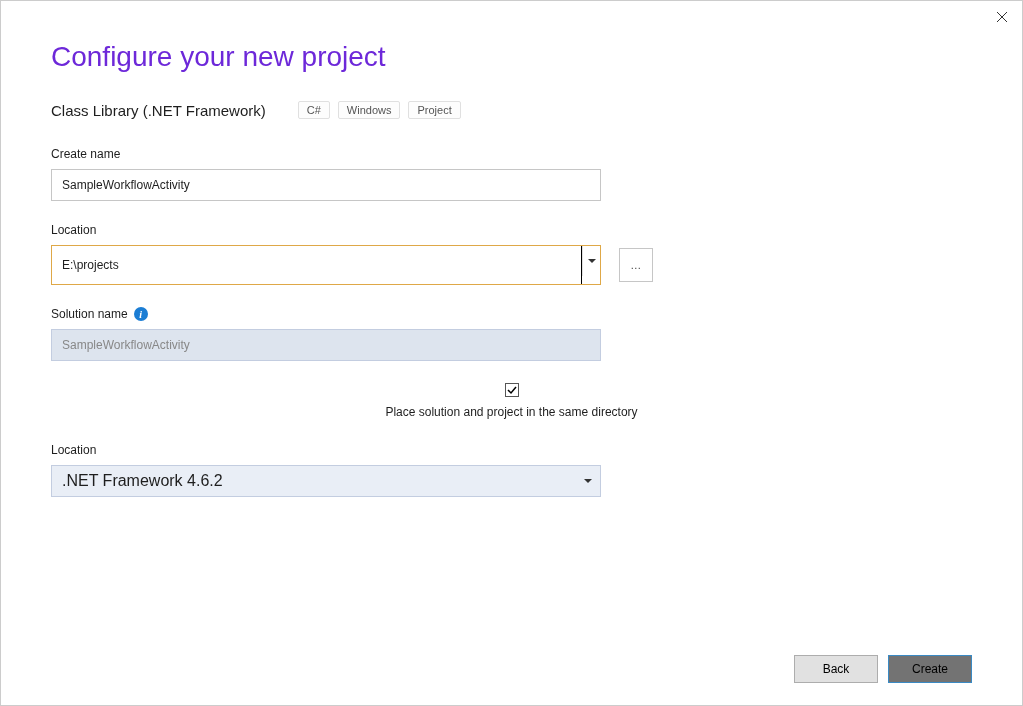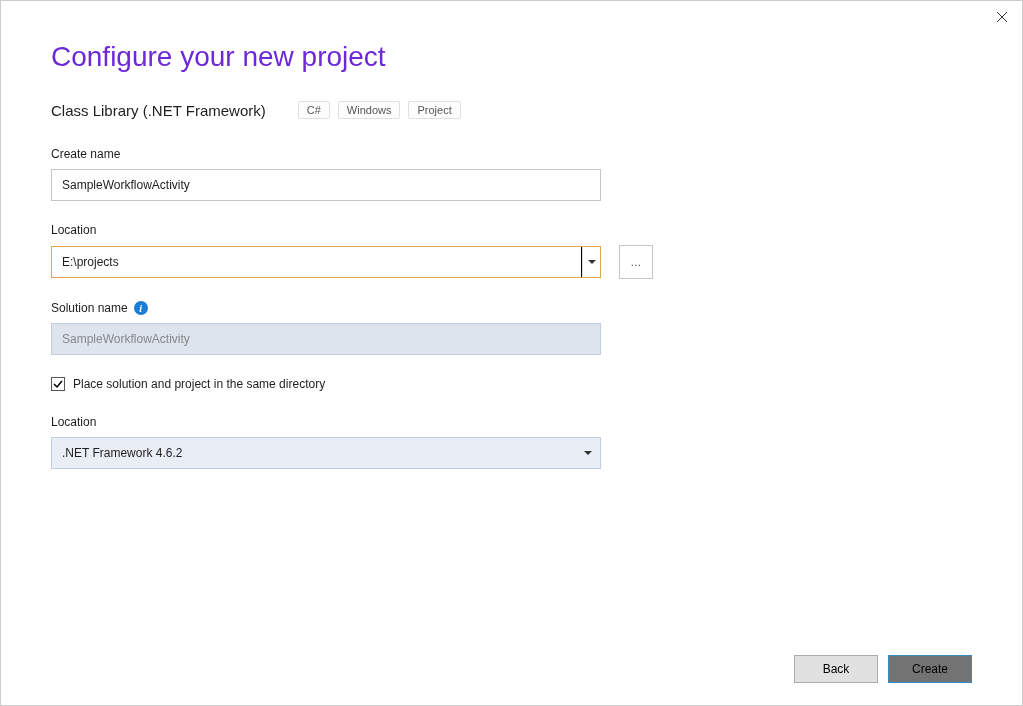--- a/index.html
+++ b/index.html
@@ -77,21 +77,21 @@
       background: #fff;
       color: #1e1e1e;
     }
     .location-row {
       display: flex;
       align-items: center;
       gap: 18px;
     }
     .combo {
       width: 550px;
-      height: 32px;
+      height: 40px;
       border: 1px solid #dfa847;
       display: flex;
       align-items: flex-start;
       background: #fff;
     }
     .combo-input {
       flex: 1;
       border: none;
       height: 100%;
       padding: 0 10px;
@@ -144,20 +144,21 @@
       align-items: center;
       justify-content: center;
       font-family: Georgia, serif;
     }
     .checkbox-row {
       display: flex;
       align-items: center;
       gap: 8px;
       margin-top: 10px;
       margin-bottom: 24px;
+      flex-direction: column;
     }
     .checkbox {
       width: 14px;
       height: 14px;
       border: 1px solid #555;
       display: flex;
       align-items: center;
       justify-content: center;
       cursor: pointer;
       background: #fff;
@@ -165,21 +166,21 @@
     .checkbox svg { width: 10px; height: 10px; }
     .checkbox-label { font-size: 12px; }
     .select {
       width: 550px;
       height: 32px;
       border: 1px solid #c3cde0;
       background: #e9eef6;
       display: flex;
       align-items: center;
       padding: 0 10px;
-      font-size: 12px;
+      font-size: 16px;
       cursor: pointer;
       position: relative;
     }
     .select-caret {
       position: absolute;
       right: 8px;
       top: 50%;
       transform: translateY(-50%);
     }
     .caret-down {

